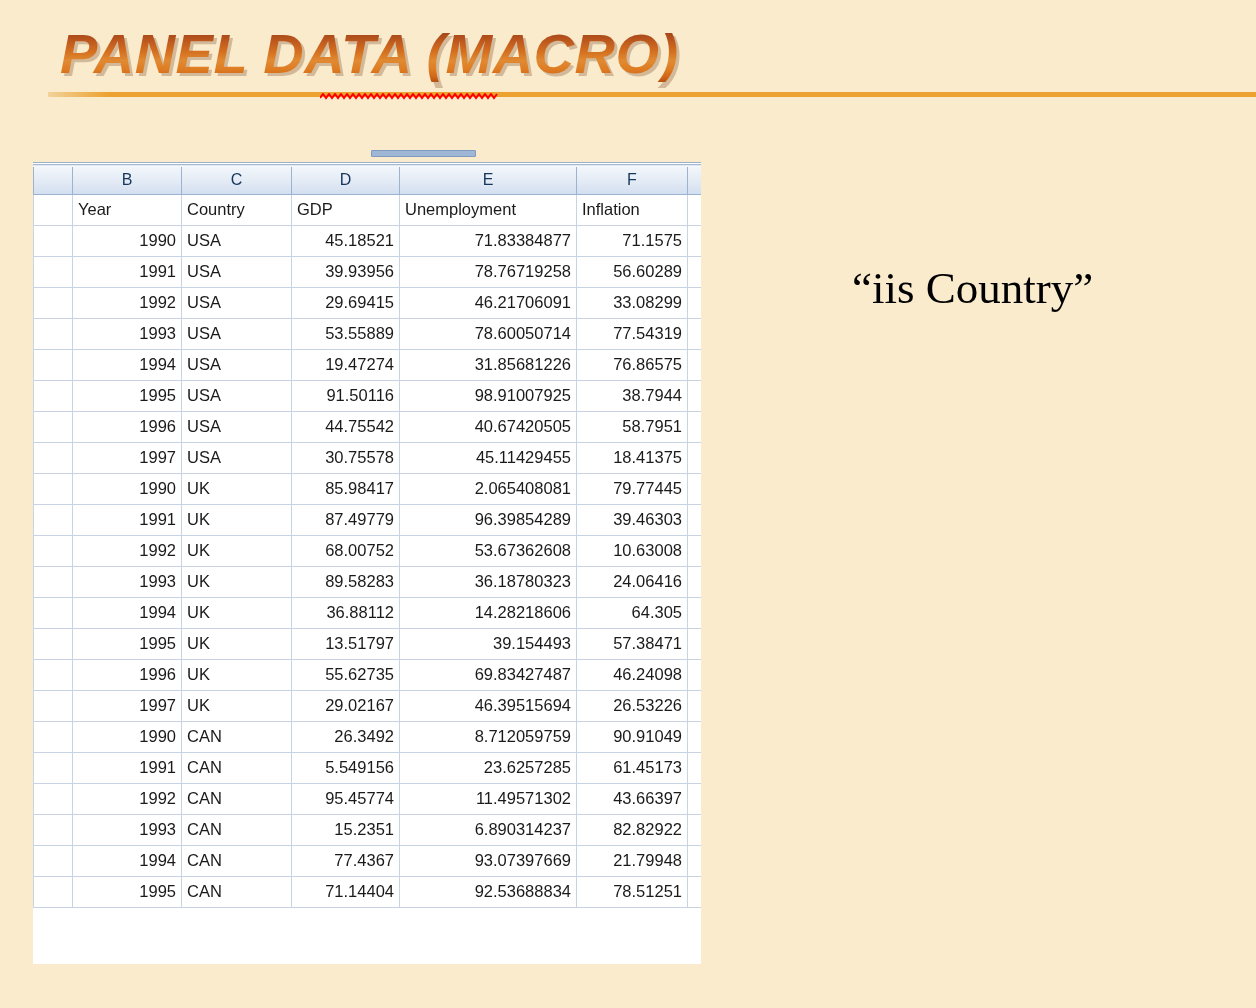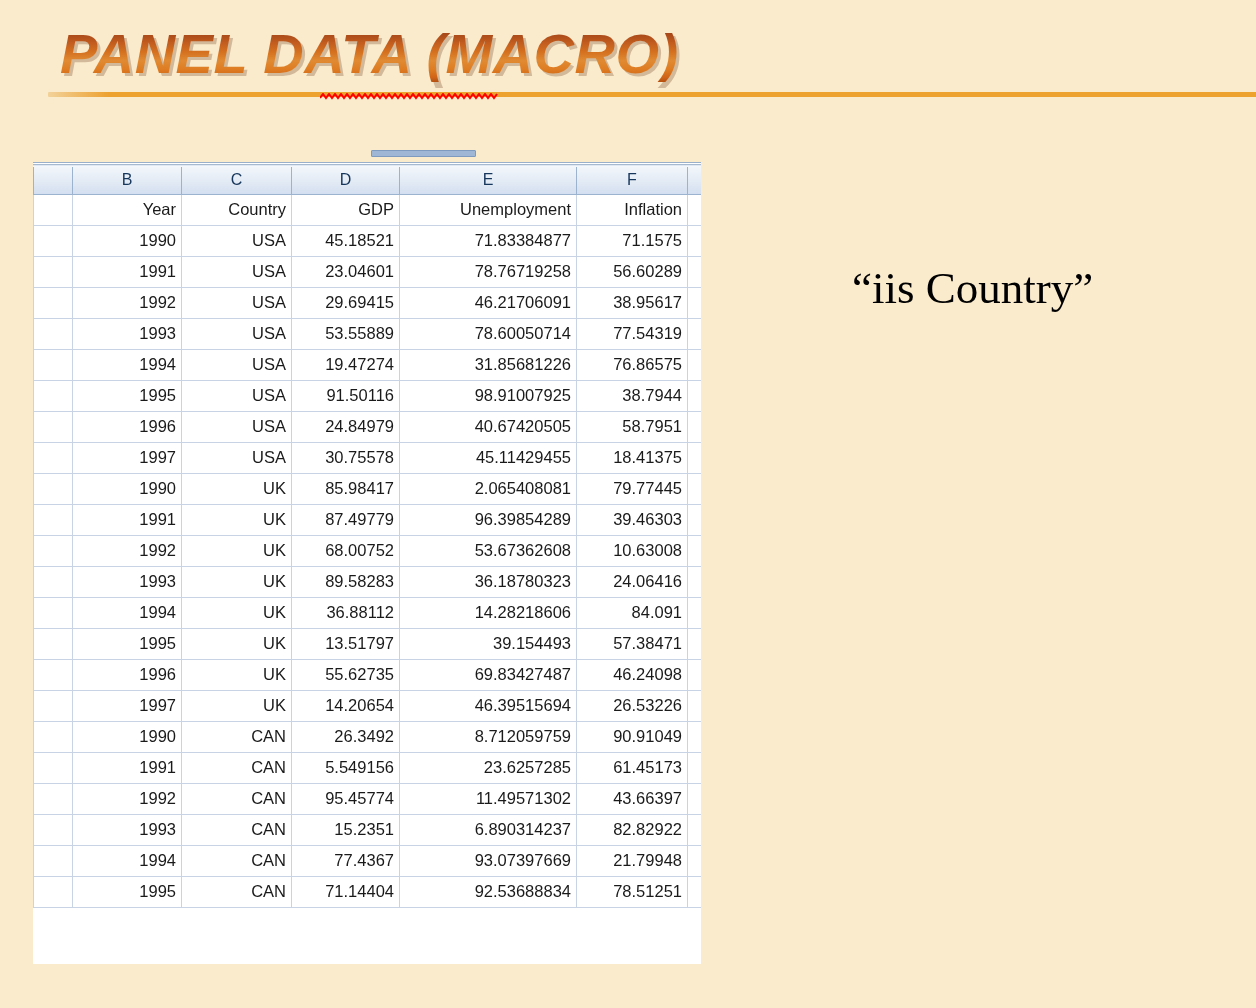--- a/index.html
+++ b/index.html
@@ -152,21 +152,21 @@
   table.sheet tbody td {
     border: 1px solid #c8d4e6;
     background: #ffffff;
   }
   td.rowhdr {
     background: #ffffff;
     border-left: 1px solid #c8d4e6;
     border-right: 1px solid #c8d4e6;
   }
   td.num { text-align: right; }
-  td.txt { text-align: right; }
+  td.txt { text-align: left; }
   td.edge { border-right: 1px solid #c8d4e6; }
 
   
   col.c-rowhdr { width: 39px; }
   col.c-b      { width: 109px; }
   col.c-c      { width: 110px; }
   col.c-d      { width: 108px; }
   col.c-e      { width: 177px; }
   col.c-f      { width: 111px; }
   col.c-g      { width: 14px; }
@@ -245,32 +245,32 @@
           <td class="txt">USA</td>
           <td class="num">45.18521</td>
           <td class="num">71.83384877</td>
           <td class="num">71.1575</td>
           <td class="edge"></td>
         </tr>
         <tr>
           <td class="rowhdr"></td>
           <td class="num">1991</td>
           <td class="txt">USA</td>
-          <td class="num">23.04601</td>
+          <td class="num">39.93956</td>
           <td class="num">78.76719258</td>
           <td class="num">56.60289</td>
           <td class="edge"></td>
         </tr>
         <tr>
           <td class="rowhdr"></td>
           <td class="num">1992</td>
           <td class="txt">USA</td>
           <td class="num">29.69415</td>
           <td class="num">46.21706091</td>
-          <td class="num">38.95617</td>
+          <td class="num">33.08299</td>
           <td class="edge"></td>
         </tr>
         <tr>
           <td class="rowhdr"></td>
           <td class="num">1993</td>
           <td class="txt">USA</td>
           <td class="num">53.55889</td>
           <td class="num">78.60050714</td>
           <td class="num">77.54319</td>
           <td class="edge"></td>
@@ -290,21 +290,21 @@
           <td class="txt">USA</td>
           <td class="num">91.50116</td>
           <td class="num">98.91007925</td>
           <td class="num">38.7944</td>
           <td class="edge"></td>
         </tr>
         <tr>
           <td class="rowhdr"></td>
           <td class="num">1996</td>
           <td class="txt">USA</td>
-          <td class="num">24.84979</td>
+          <td class="num">44.75542</td>
           <td class="num">40.67420505</td>
           <td class="num">58.7951</td>
           <td class="edge"></td>
         </tr>
         <tr>
           <td class="rowhdr"></td>
           <td class="num">1997</td>
           <td class="txt">USA</td>
           <td class="num">30.75578</td>
           <td class="num">45.11429455</td>
@@ -346,21 +346,21 @@
           <td class="num">36.18780323</td>
           <td class="num">24.06416</td>
           <td class="edge"></td>
         </tr>
         <tr>
           <td class="rowhdr"></td>
           <td class="num">1994</td>
           <td class="txt">UK</td>
           <td class="num">36.88112</td>
           <td class="num">14.28218606</td>
-          <td class="num">84.091</td>
+          <td class="num">64.305</td>
           <td class="edge"></td>
         </tr>
         <tr>
           <td class="rowhdr"></td>
           <td class="num">1995</td>
           <td class="txt">UK</td>
           <td class="num">13.51797</td>
           <td class="num">39.154493</td>
           <td class="num">57.38471</td>
           <td class="edge"></td>
@@ -371,21 +371,21 @@
           <td class="txt">UK</td>
           <td class="num">55.62735</td>
           <td class="num">69.83427487</td>
           <td class="num">46.24098</td>
           <td class="edge"></td>
         </tr>
         <tr>
           <td class="rowhdr"></td>
           <td class="num">1997</td>
           <td class="txt">UK</td>
-          <td class="num">14.20654</td>
+          <td class="num">29.02167</td>
           <td class="num">46.39515694</td>
           <td class="num">26.53226</td>
           <td class="edge"></td>
         </tr>
         <tr>
           <td class="rowhdr"></td>
           <td class="num">1990</td>
           <td class="txt">CAN</td>
           <td class="num">26.3492</td>
           <td class="num">8.712059759</td>

